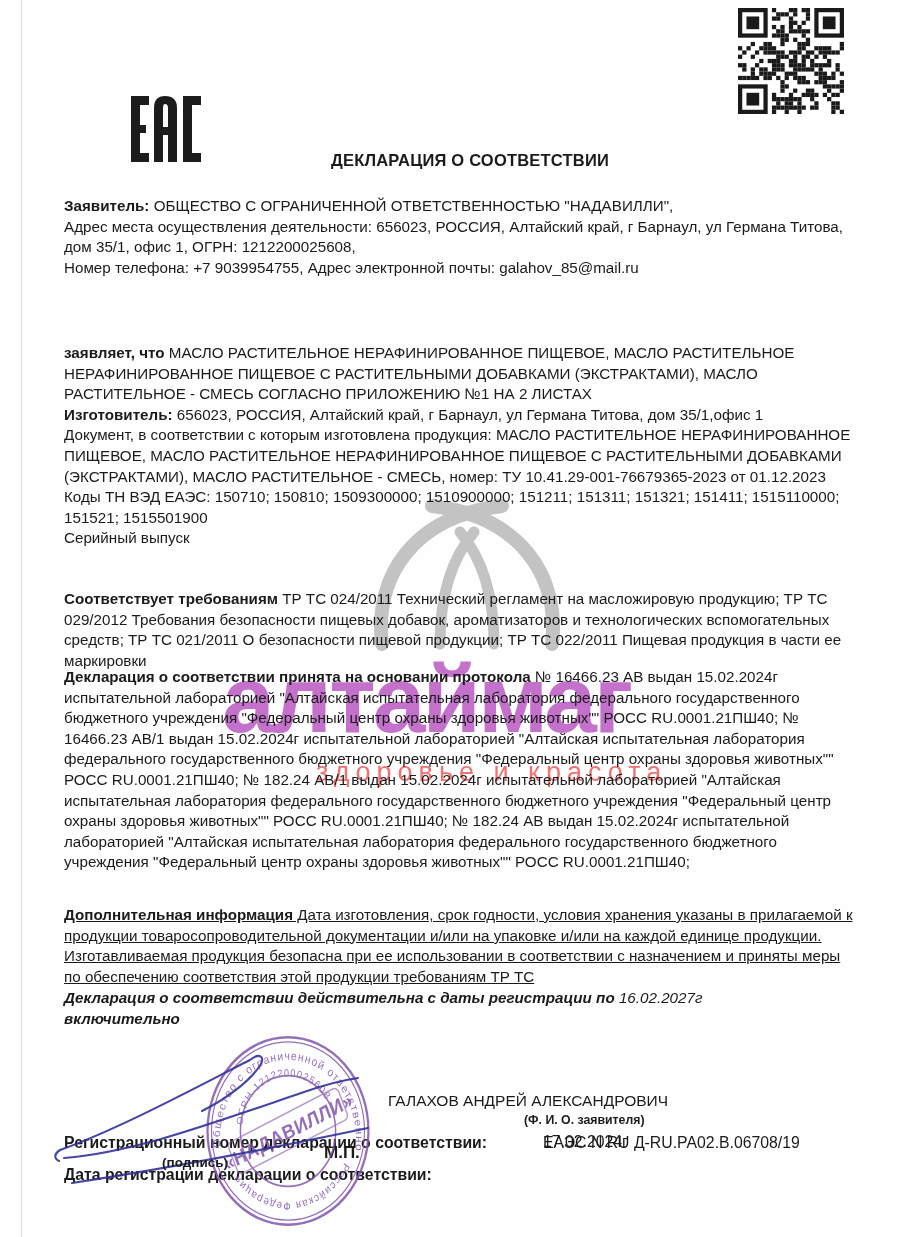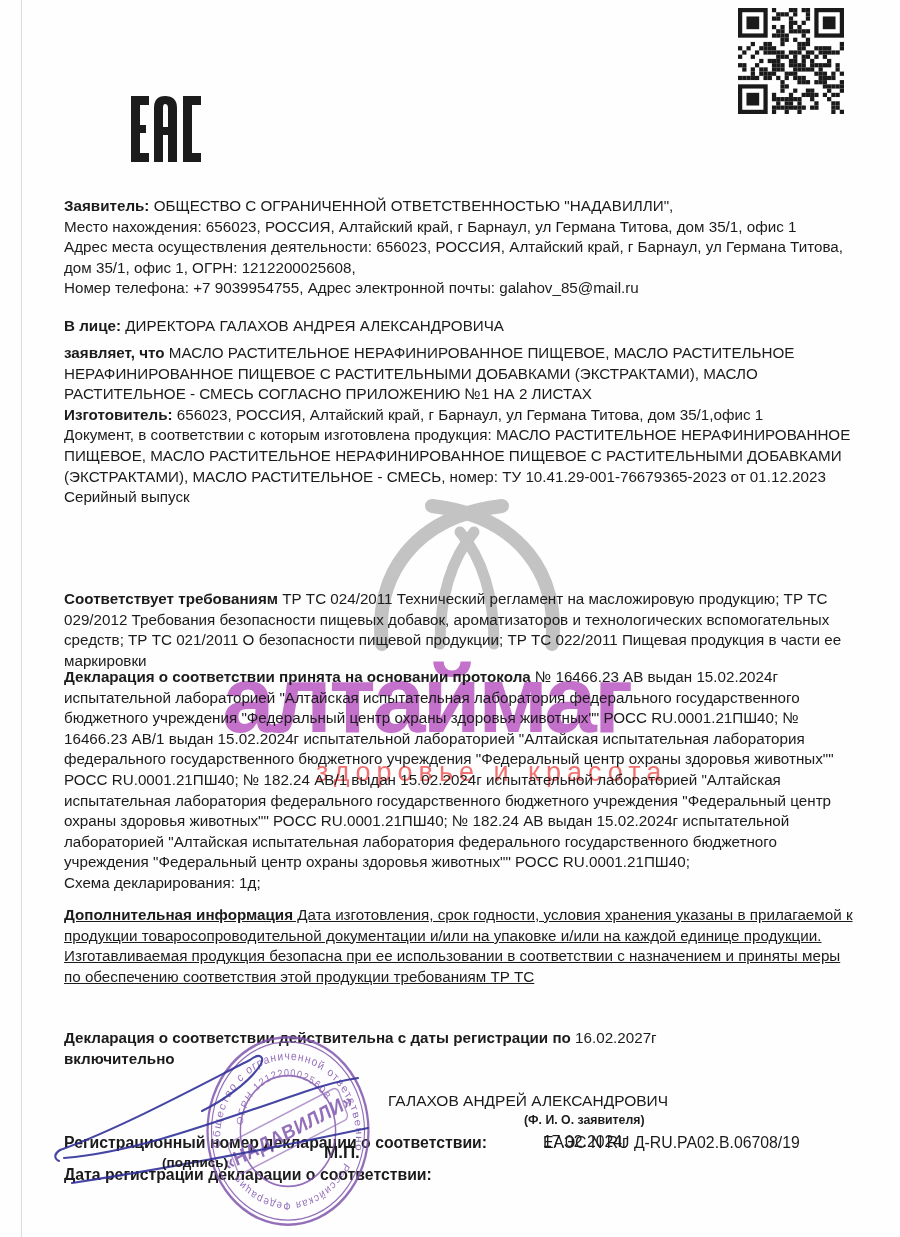--- a/index.html
+++ b/index.html
@@ -275,53 +275,50 @@
       <rect x="4" y="4" width="20" height="20" fill="#fff"></rect>
       <rect x="8" y="8" width="12" height="12" fill="#1a1a1a"></rect>
       <rect x="72" y="0" width="28" height="28" fill="#1a1a1a"></rect>
       <rect x="76" y="4" width="20" height="20" fill="#fff"></rect>
       <rect x="80" y="8" width="12" height="12" fill="#1a1a1a"></rect>
       <rect x="0" y="72" width="28" height="28" fill="#1a1a1a"></rect>
       <rect x="4" y="76" width="20" height="20" fill="#fff"></rect>
       <rect x="8" y="80" width="12" height="12" fill="#1a1a1a"></rect>
     </svg>
 
+  <div class="title" style="top:151px;">ДЕКЛАРАЦИЯ О СООТВЕТСТВИИ</div>
 
   <div class="block" style="top:196px;">
     <div><b>Заявитель:</b><span> ОБЩЕСТВО С ОГРАНИЧЕННОЙ ОТВЕТСТВЕННОСТЬЮ "НАДАВИЛЛИ",</span></div>
-    <div>Место нахождения: 656023, РОССИЯ, Алтайский край, г Барнаул, ул Германа Титова, дом 35/1, офис 1</div>
     <div>Адрес места осуществления деятельности: 656023, РОССИЯ, Алтайский край, г Барнаул, ул Германа Титова, дом 35/1, офис 1, ОГРН: 1212200025608,</div>
     <div>Номер телефона: +7 9039954755, Адрес электронной почты: galahov_85@mail.ru</div>
   </div>
 
-  <div class="block" style="top:316px;">
-    <b>В лице:</b><span> ДИРЕКТОРА ГАЛАХОВ АНДРЕЯ АЛЕКСАНДРОВИЧА</span>
-  </div>
 
   <div class="block" style="top:343px;">
     <div><b>заявляет, что</b><span> МАСЛО РАСТИТЕЛЬНОЕ НЕРАФИНИРОВАННОЕ ПИЩЕВОЕ, МАСЛО РАСТИТЕЛЬНОЕ НЕРАФИНИРОВАННОЕ ПИЩЕВОЕ С РАСТИТЕЛЬНЫМИ ДОБАВКАМИ (ЭКСТРАКТАМИ), МАСЛО РАСТИТЕЛЬНОЕ - СМЕСЬ  СОГЛАСНО ПРИЛОЖЕНИЮ №1 НА 2 ЛИСТАХ</span></div>
     <div><b>Изготовитель:</b><span> 656023, РОССИЯ, Алтайский край, г Барнаул, ул Германа Титова, дом 35/1,офис 1</span></div>
     <div>Документ, в соответствии с которым изготовлена продукция: МАСЛО РАСТИТЕЛЬНОЕ НЕРАФИНИРОВАННОЕ ПИЩЕВОЕ,  МАСЛО РАСТИТЕЛЬНОЕ НЕРАФИНИРОВАННОЕ ПИЩЕВОЕ С РАСТИТЕЛЬНЫМИ ДОБАВКАМИ (ЭКСТРАКТАМИ),  МАСЛО РАСТИТЕЛЬНОЕ - СМЕСЬ, номер: ТУ 10.41.29-001-76679365-2023 от 01.12.2023</div>
+    <div>Коды ТН ВЭД ЕАЭС: 150710; 150810; 1509300000; 1510900000; 151211; 151311; 151321; 151411; 1515110000; 151521; 1515501900</div>
     <div>Серийный выпуск</div>
   </div>
 
   <div class="block" style="top:589px;">
     <b>Соответствует требованиям</b><span>  ТР ТС 024/2011 Технический регламент на масложировую продукцию; ТР ТС 029/2012 Требования безопасности пищевых добавок, ароматизаторов и технологических вспомогательных средств; ТР ТС 021/2011 О безопасности пищевой продукции; ТР ТС 022/2011 Пищевая продукция в части ее маркировки</span>
   </div>
 
   <div class="block" style="top:667px;">
     <div><b>Декларация о соответствии принята на основании протокола</b><span> № 16466.23 АВ выдан 15.02.2024г  испытательной лабораторией "Алтайская испытательная лаборатория федерального государственного бюджетного учреждения "Федеральный центр охраны здоровья животных"" РОСС RU.0001.21ПШ40; № 16466.23 АВ/1 выдан 15.02.2024г  испытательной лабораторией "Алтайская испытательная лаборатория федерального государственного бюджетного учреждения "Федеральный центр охраны здоровья животных"" РОСС RU.0001.21ПШ40; № 182.24 АВ/1 выдан 15.02.2024г  испытательной лабораторией "Алтайская испытательная лаборатория федерального государственного бюджетного учреждения "Федеральный центр охраны здоровья животных"" РОСС RU.0001.21ПШ40; № 182.24 АВ выдан 15.02.2024г  испытательной лабораторией "Алтайская испытательная лаборатория федерального государственного бюджетного учреждения "Федеральный центр охраны здоровья животных"" РОСС RU.0001.21ПШ40;</span></div>
-    <div>Схема декларирования: 1д;</div>
   </div>
 
   <div class="block" style="top:905px;text-decoration:underline;">
     <b>Дополнительная информация</b><span> Дата изготовления, срок годности, условия хранения указаны в прилагаемой к продукции товаросопроводительной документации и/или на упаковке и/или на каждой единице продукции. Изготавливаемая продукция безопасна при ее использовании в соответствии с назначением и приняты меры по обеспечению соответствия этой продукции требованиям ТР ТС</span>
   </div>
 
-  <div class="block" style="top:1028px;">
+  <div class="block" style="top:988px;font-style:italic;">
     <div><b>Декларация о соответствии действительна с даты регистрации по</b><span> 16.02.2027г</span></div>
     <div><b>включительно</b></div>
   </div>
 
   <svg class="stamp-svg" width="170" height="198" viewBox="0 0 150 150" preserveAspectRatio="none">
     <g stroke="#8257ae" fill="none">
       <circle cx="75" cy="75" r="71" stroke-width="2"></circle>
       <circle cx="75" cy="75" r="67.5" stroke-width="1"></circle>
       <circle cx="75" cy="75" r="42" stroke-width="1.3"></circle>
       <rect x="22" y="62" width="106" height="26" rx="4" stroke-width="1.2" transform="rotate(-24 75 75)" opacity=".7"></rect>

